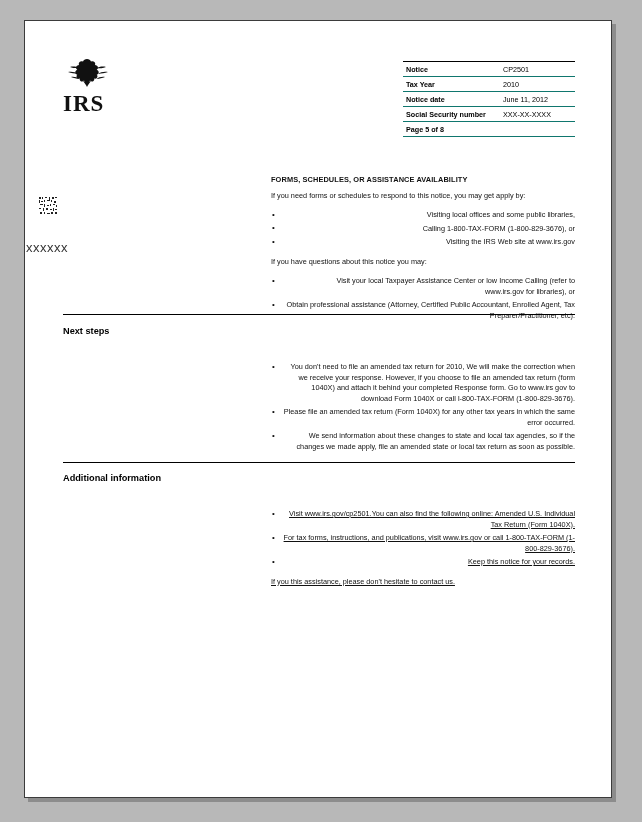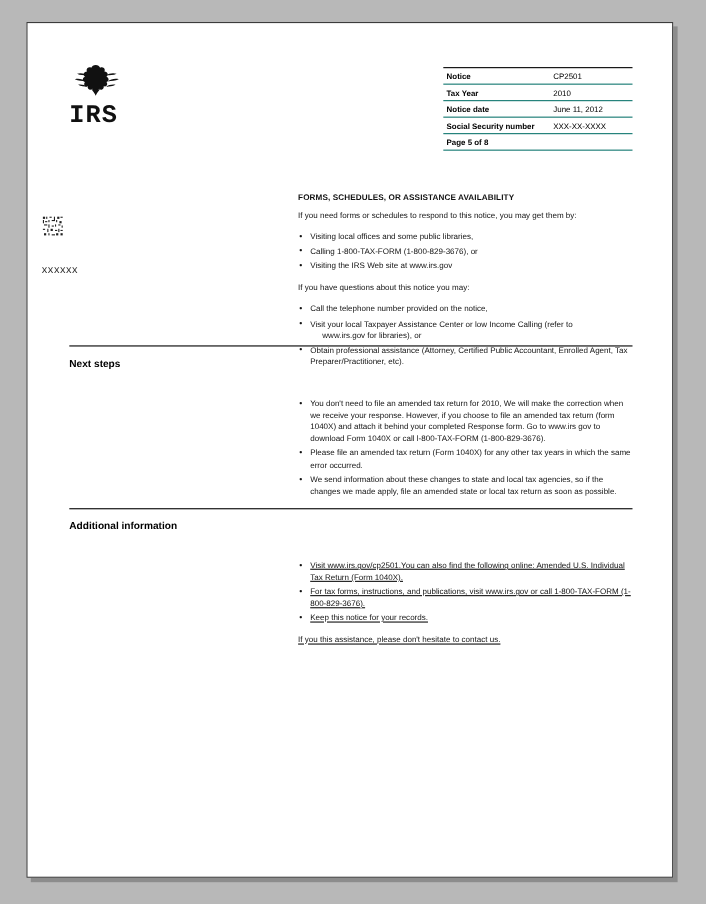--- a/index.html
+++ b/index.html
@@ -40,41 +40,41 @@
     top: 36px;
     width: 62px;
     height: 62px;
   }
   .irs-eagle {
     width: 46px;
     height: 32px;
     margin-left: 2px;
   }
   .irs-word {
-    font-family: Liberation Mono, monospace;
+    font-family: Liberation Serif, serif;
     font-size: 23px;
     font-weight: bold;
     letter-spacing: 1px;
     line-height: 22px;
     color: #111;
   }
 
   
   .barcode {
     position: absolute;
     left: 13px;
     top: 175px;
     width: 20px;
     height: 20px;
   }
   .xxxxxx {
     position: absolute;
-    left: 13px;
+    left: 1px;
     top: 219px;
-    font-size: 10px;
+    font-size: 13px;
     letter-spacing: 0.5px;
     color: #333;
   }
 
   
   .notice-table {
     position: absolute;
     left: 378px;
     top: 40px;
     width: 172px;
@@ -122,20 +122,21 @@
   ul.bullets {
     margin: 0 0 9px 0;
     padding: 0;
     list-style: none;
   }
   ul.bullets li {
     position: relative;
     padding-left: 11px;
     margin-bottom: 3px;
     line-height: 10.5px;
+    text-align: right;
   }
   ul.bullets li:before {
     content: "\2022";
     position: absolute;
     left: 1px;
     top: -0.5px;
     font-size: 8px;
   }
   .indent-sub { padding-left: 11px; display: block; }
 
@@ -249,29 +250,28 @@
     </tr>
     <tr>
       <td class="lbl">Page 5 of 8</td>
       <td class="val"></td>
     </tr>
   </tbody>
     </table>
 
   <div class="content-col" id="forms-block">
     <div class="section-caps">FORMS, SCHEDULES, OR ASSISTANCE AVAILABILITY</div>
-    <p class="para">If you need forms or schedules to respond to this notice, you may get them by:</p>
+    <p class="para">If you need forms or schedules to respond to this notice, you may get apply by:</p>
     <ul class="bullets">
       <li>Visiting local offices and some public libraries,</li>
       <li>Calling 1-800-TAX-FORM (1-800-829-3676), or</li>
       <li>Visiting the IRS Web site at www.irs.gov</li>
     </ul>
     <p class="para">If you have questions about this notice you may:</p>
     <ul class="bullets">
-      <li>Call the telephone number provided on the notice,</li>
       <li>
         <span>Visit your local Taxpayer Assistance Center or low Income Calling (refer to</span>
         <span class="indent-sub">www.irs.gov for libraries), or</span>
       </li>
       <li>Obtain professional assistance (Attorney, Certified Public Accountant, Enrolled Agent, Tax Preparer/Practitioner, etc).</li>
     </ul>
   </div>
 
   <div class="rule" id="rule-next"></div>
   <div class="sec-title" id="title-next">Next steps</div>

